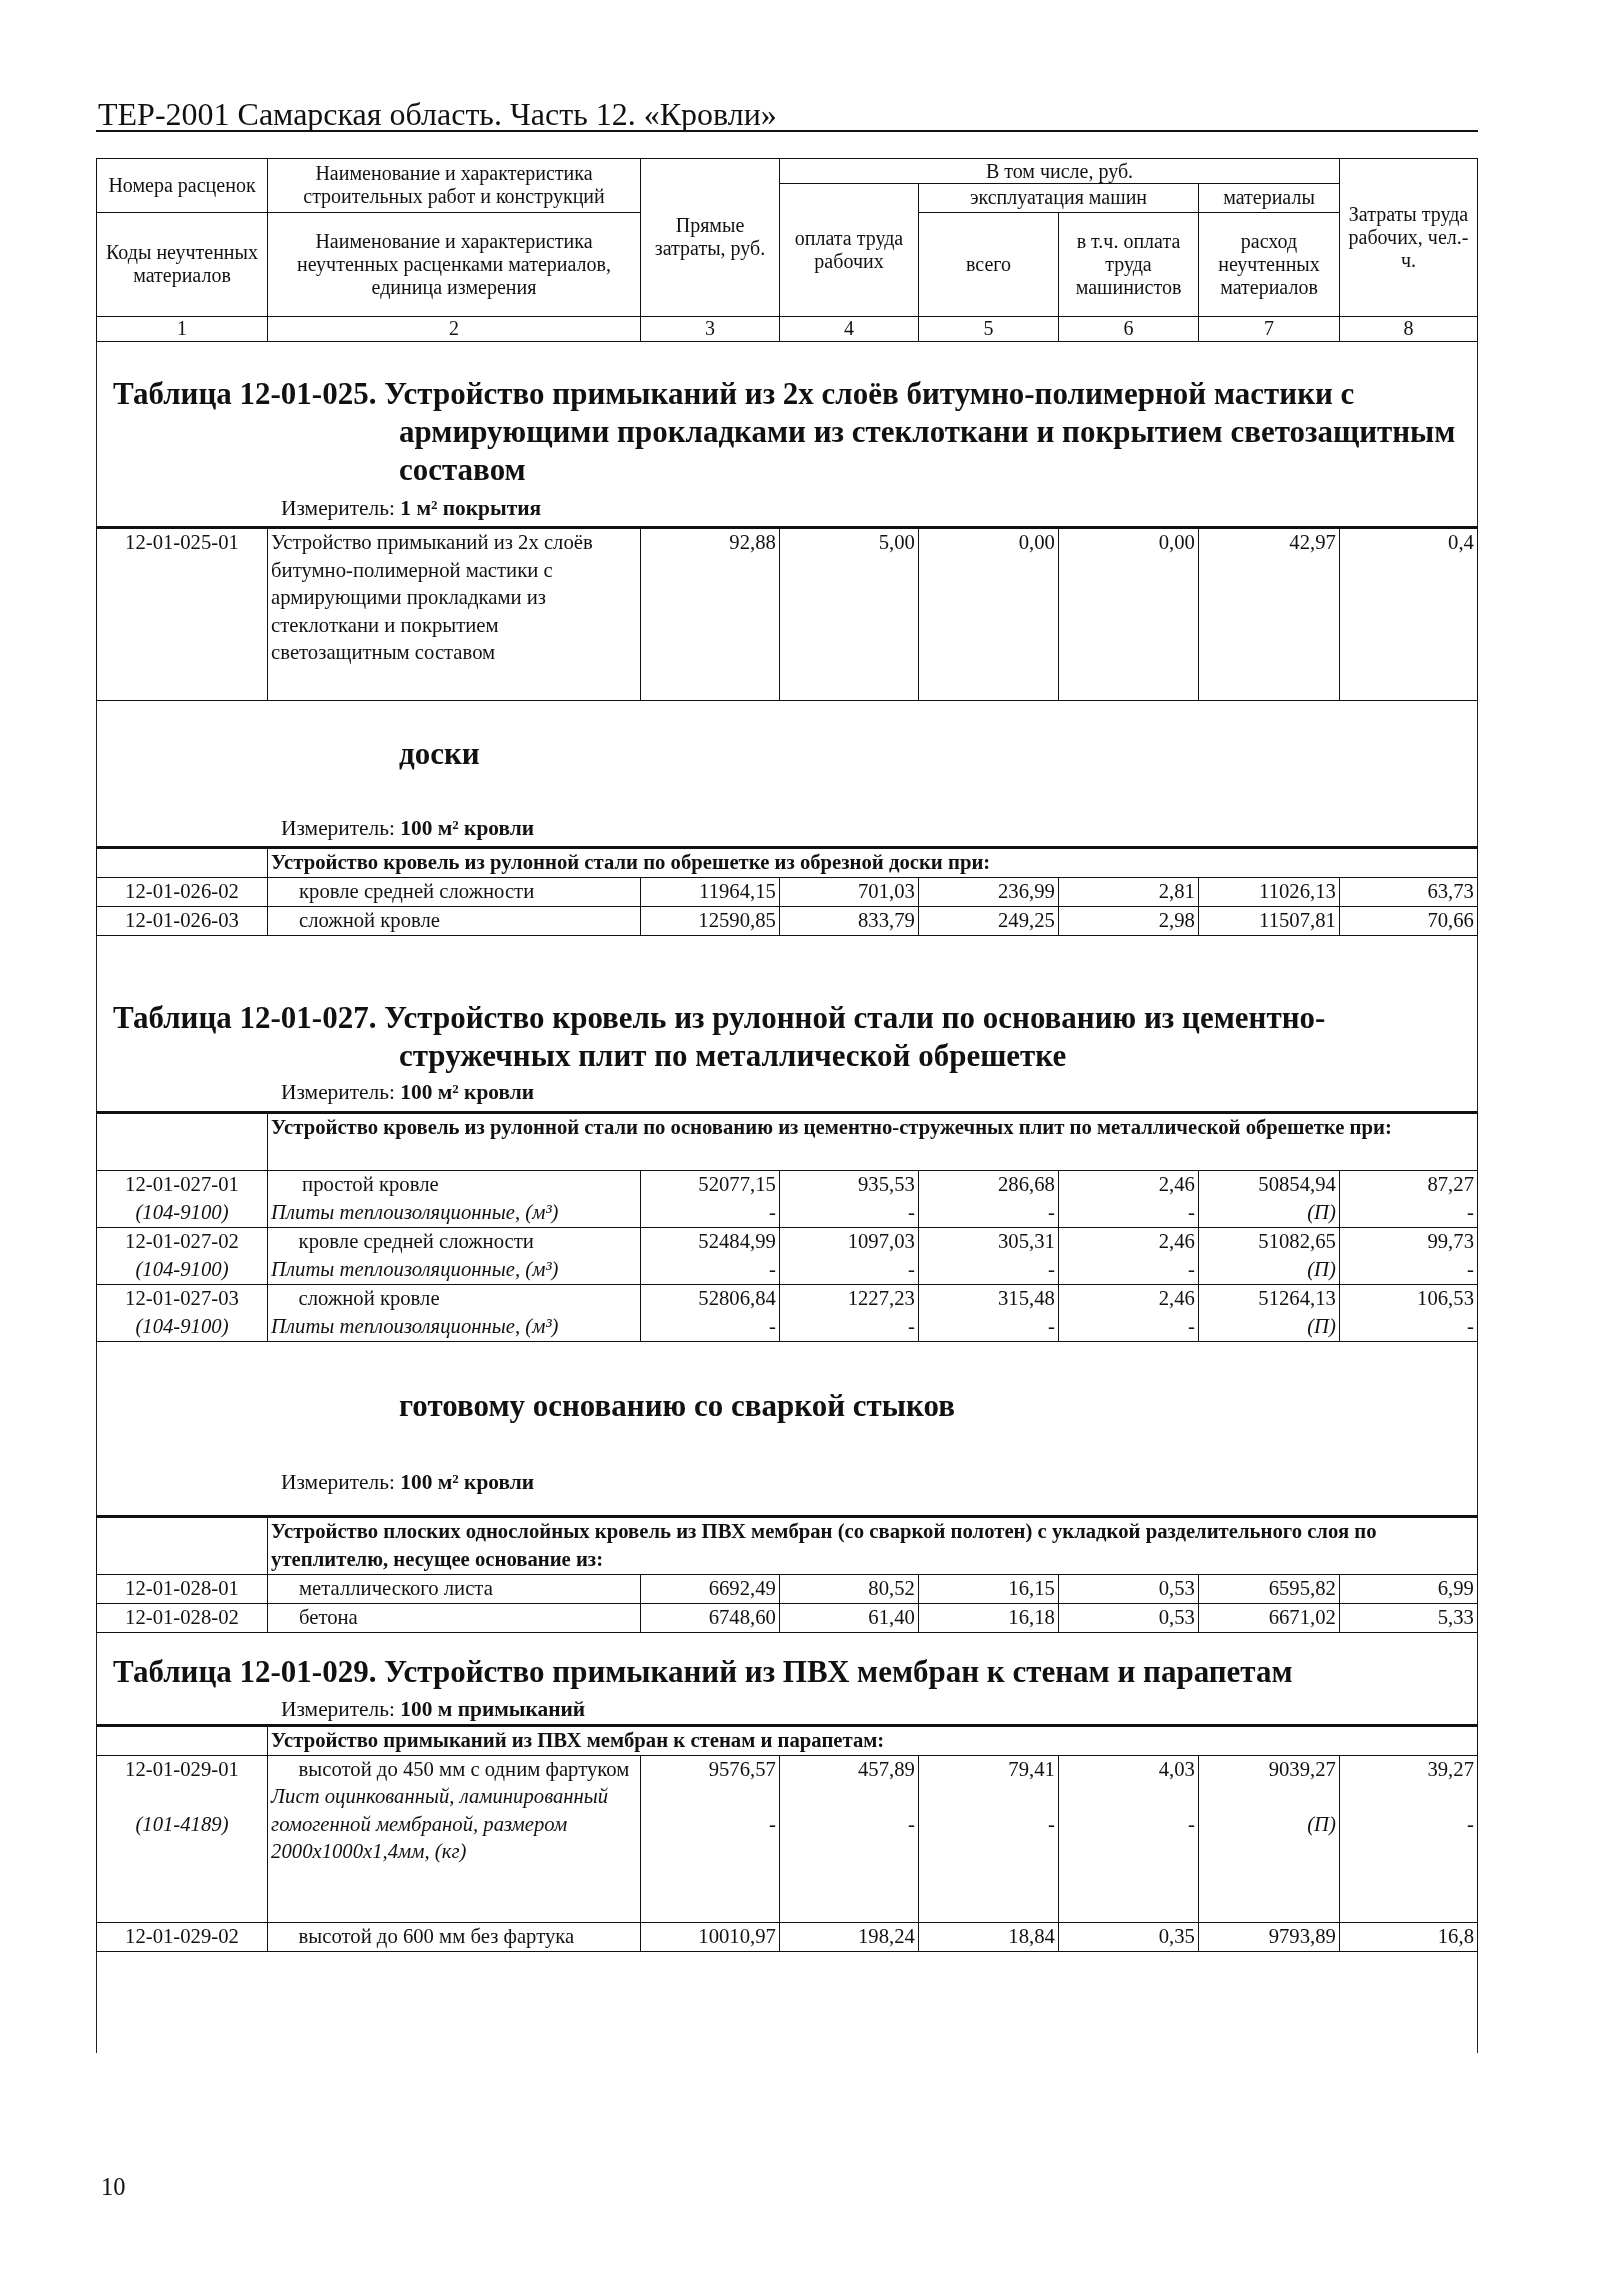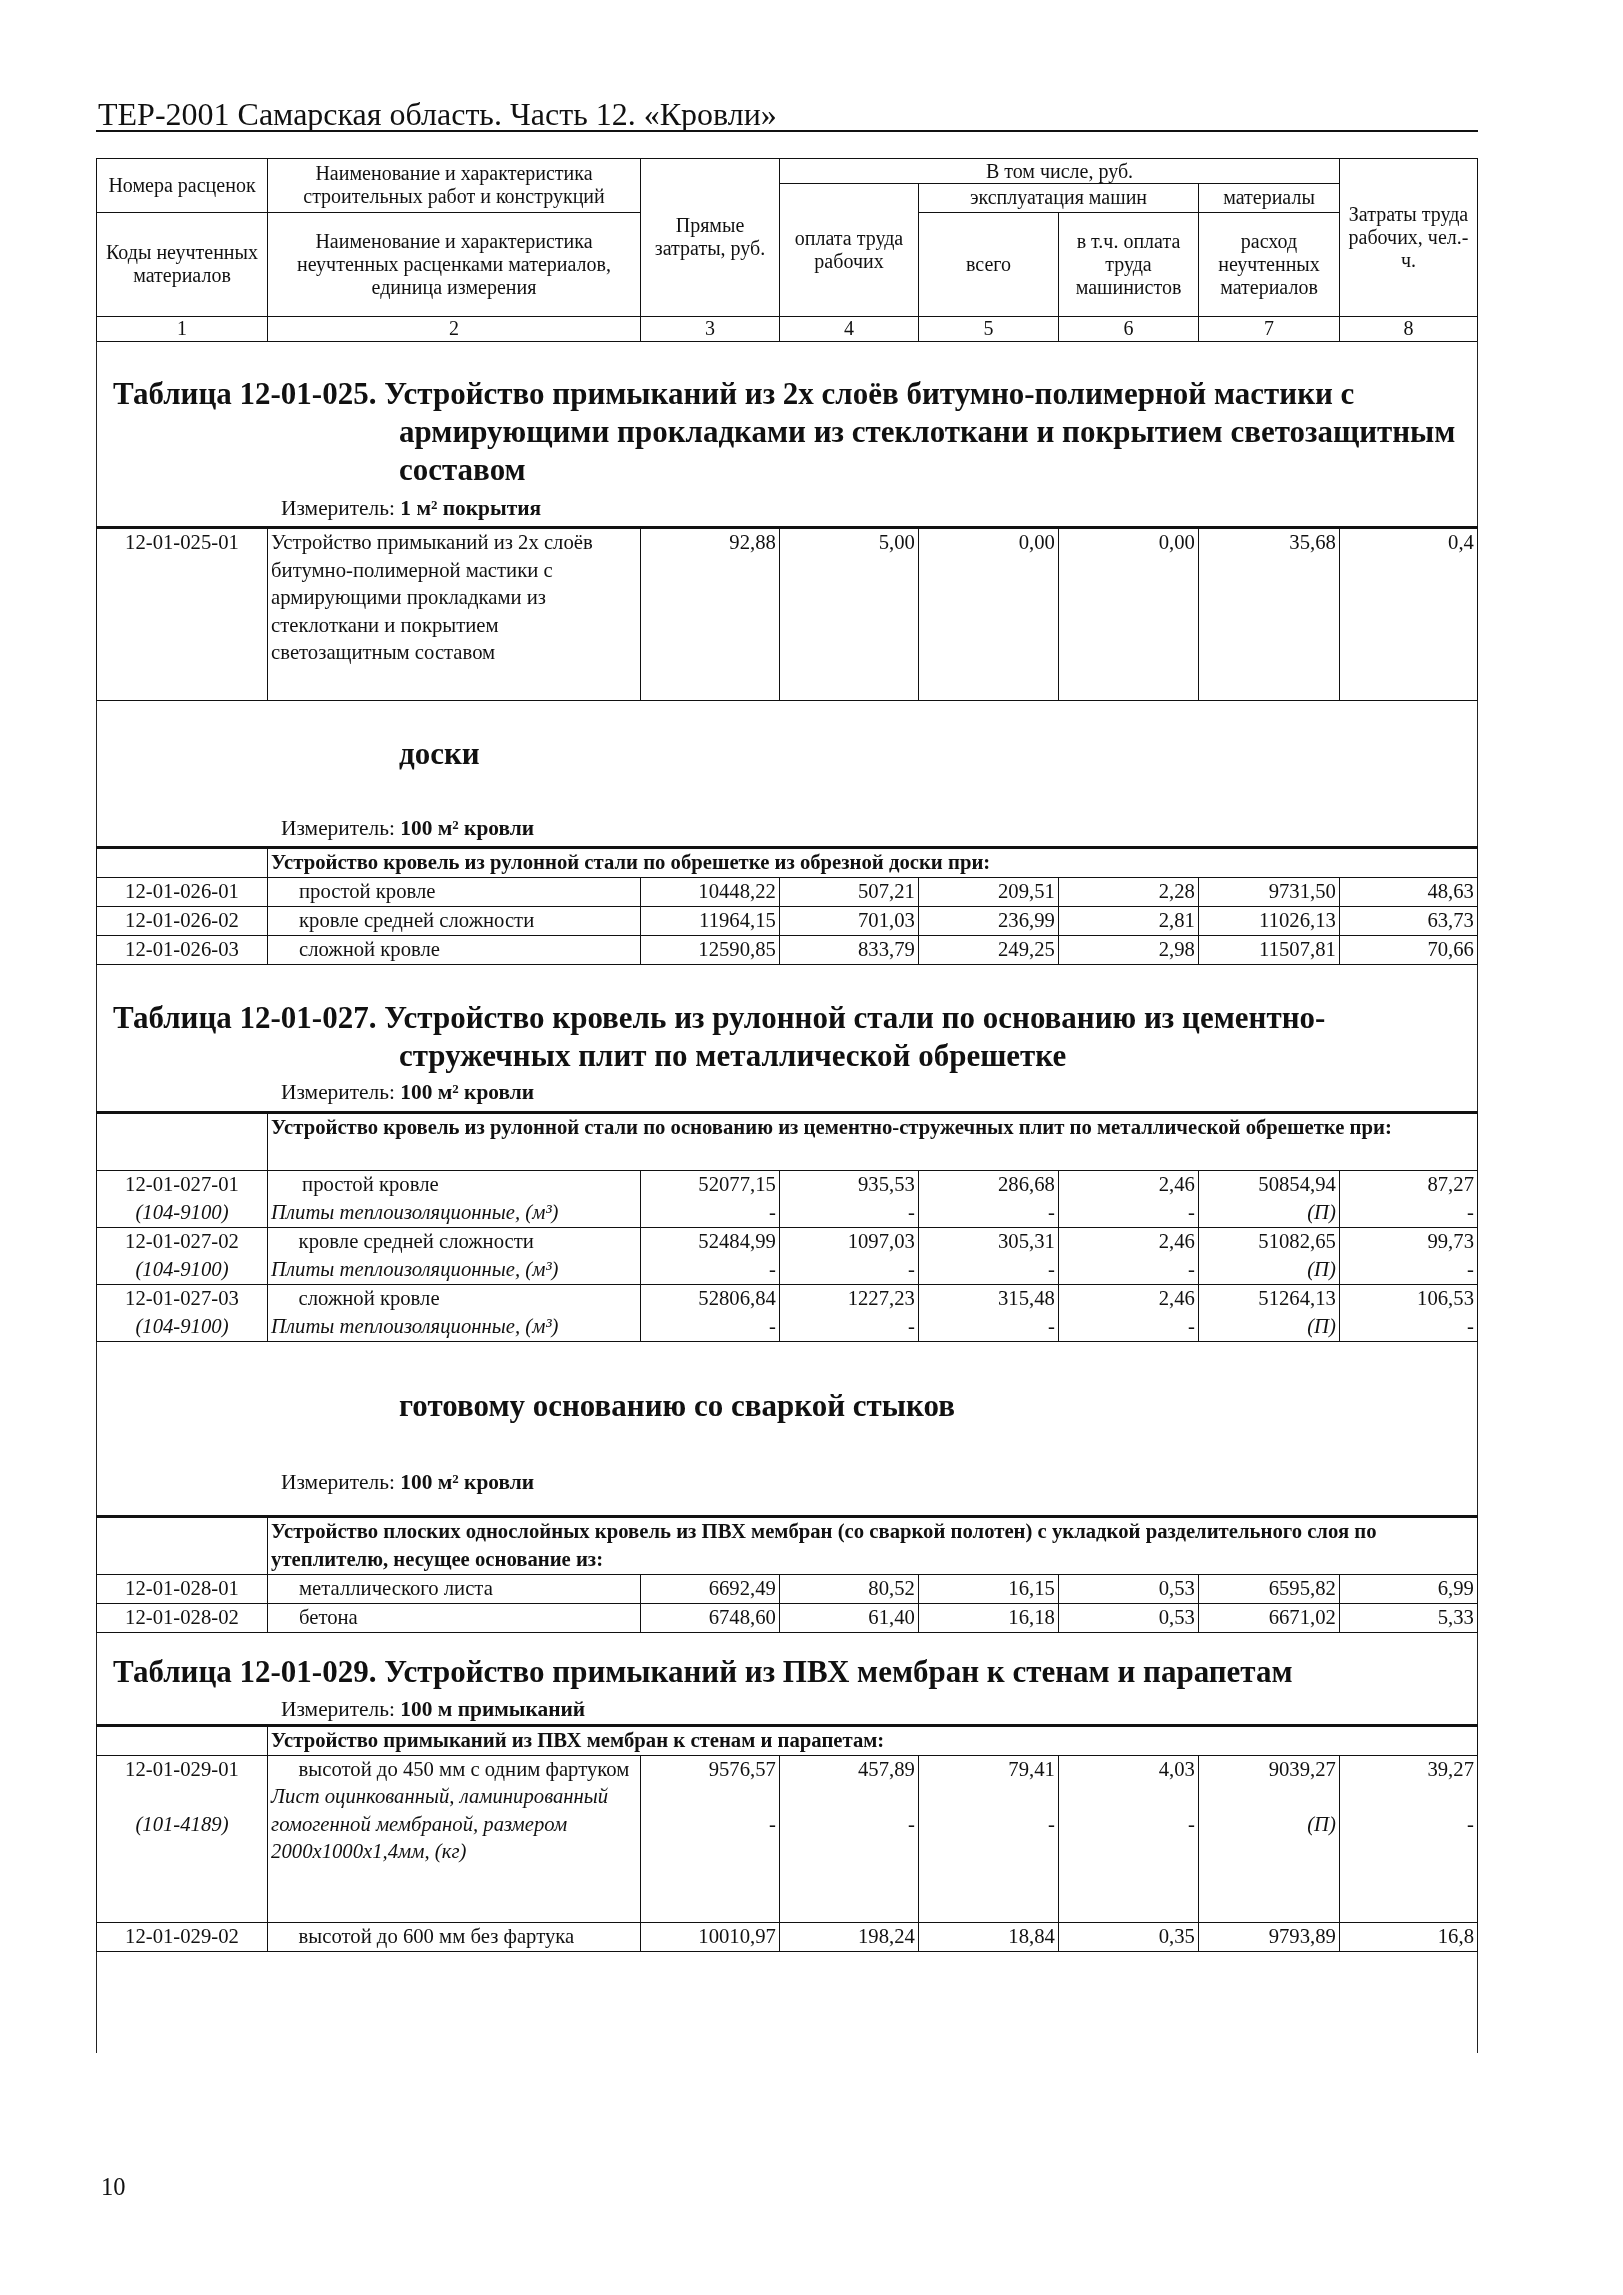--- a/index.html
+++ b/index.html
@@ -103,21 +103,21 @@
       <col style="width:138px">
   </colgroup>
   <tbody>
       <tr class="topthick" style="height:173px">
     <td class="code">12-01-025-01</td>
     <td>Устройство примыканий из 2х слоёв битумно-полимерной мастики с армирующими прокладками из стеклоткани и покрытием светозащитным составом</td>
     <td class="num">92,88</td>
     <td class="num">5,00</td>
     <td class="num">0,00</td>
     <td class="num">0,00</td>
-    <td class="num">35,68</td>
+    <td class="num">42,97</td>
     <td class="num">0,4</td>
   </tr>
 </tbody>
   </table>
 
 <div class="section-title" style="top:735px;">
   <span class="cont">доски</span>
 </div>
 <div class="measure" style="top:816px;">
   <span>Измеритель:</span>
@@ -132,30 +132,20 @@
     <col style="width:140px">
       <col style="width:140px">
       <col style="width:141px">
       <col style="width:138px">
   </colgroup>
   <tbody>
       <tr class="topthick sub" style="height:29px">
         <td></td>
         <td colspan="7" style="font-weight:bold; border-left:none;">Устройство кровель из рулонной стали по обрешетке из обрезной доски при:</td>
       </tr>
-  <tr style="height:29px">
-    <td class="code">12-01-026-01</td>
-    <td class="indent">простой кровле</td>
-    <td class="num">10448,22</td>
-    <td class="num">507,21</td>
-    <td class="num">209,51</td>
-    <td class="num">2,28</td>
-    <td class="num">9731,50</td>
-    <td class="num">48,63</td>
-  </tr>
   <tr style="height:29px">
     <td class="code">12-01-026-02</td>
     <td class="indent">кровле средней сложности</td>
     <td class="num">11964,15</td>
     <td class="num">701,03</td>
     <td class="num">236,99</td>
     <td class="num">2,81</td>
     <td class="num">11026,13</td>
     <td class="num">63,73</td>
   </tr>

